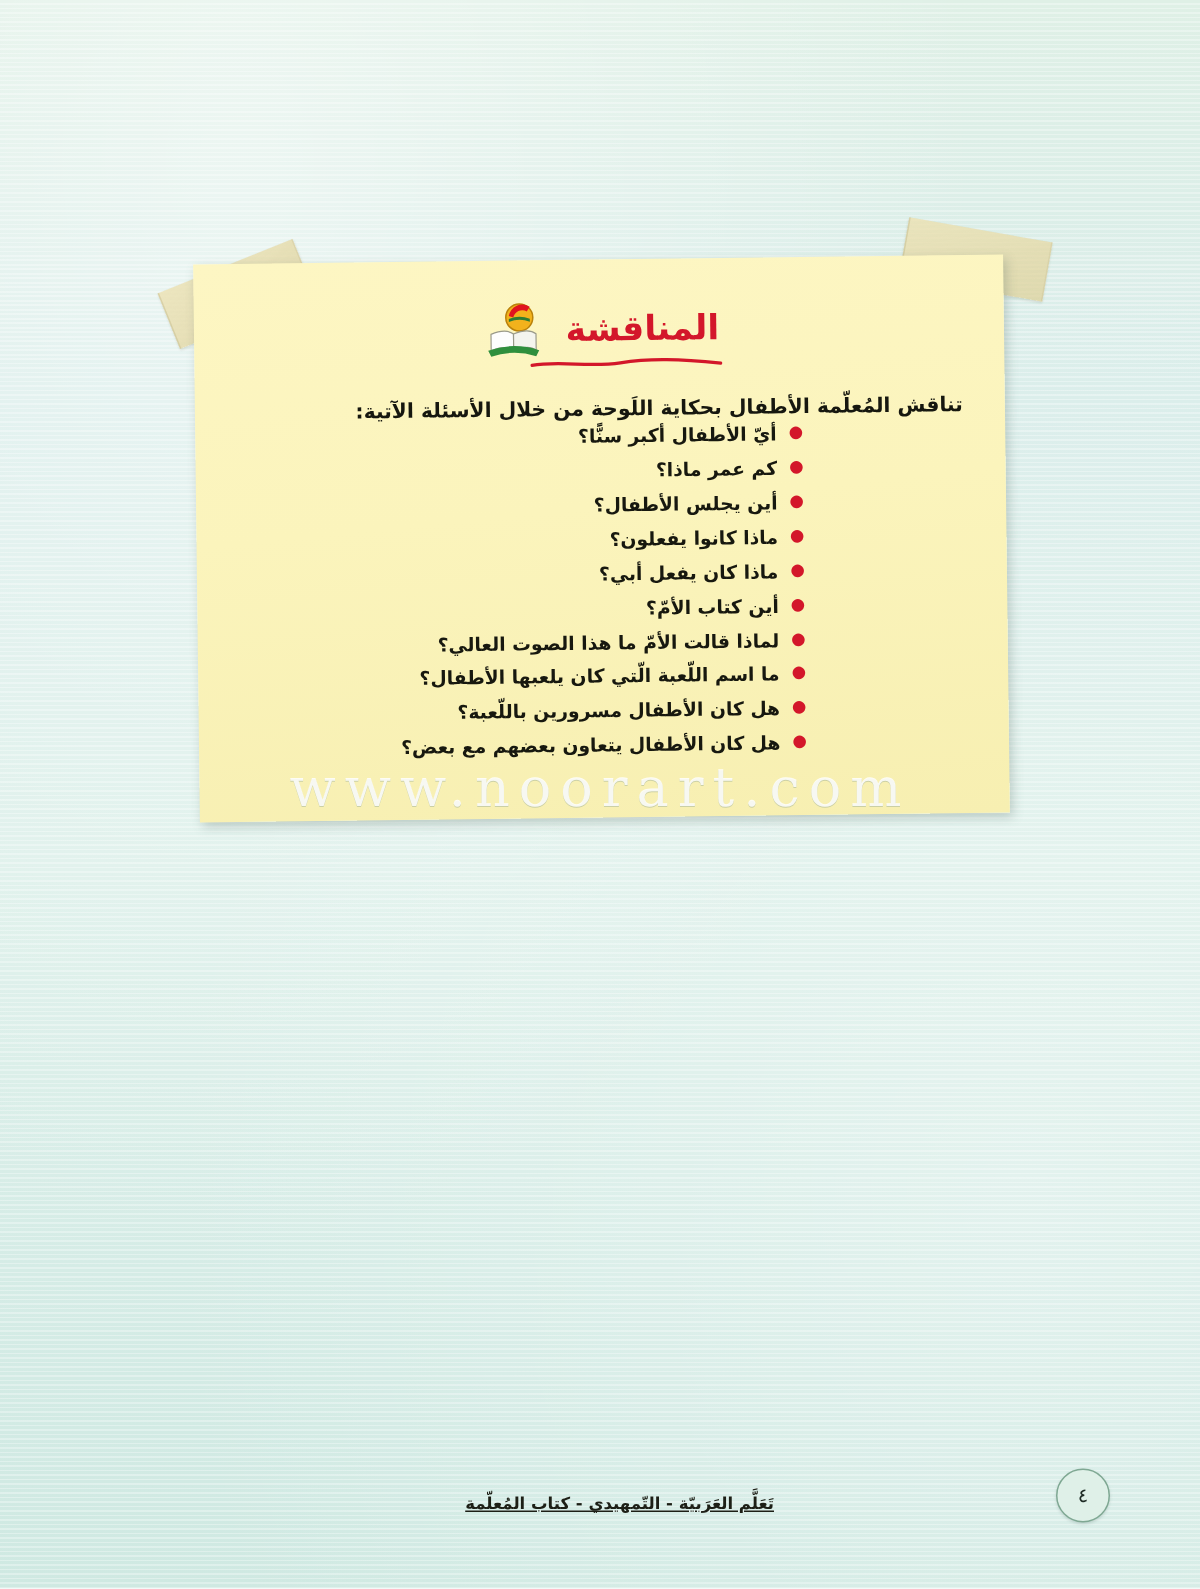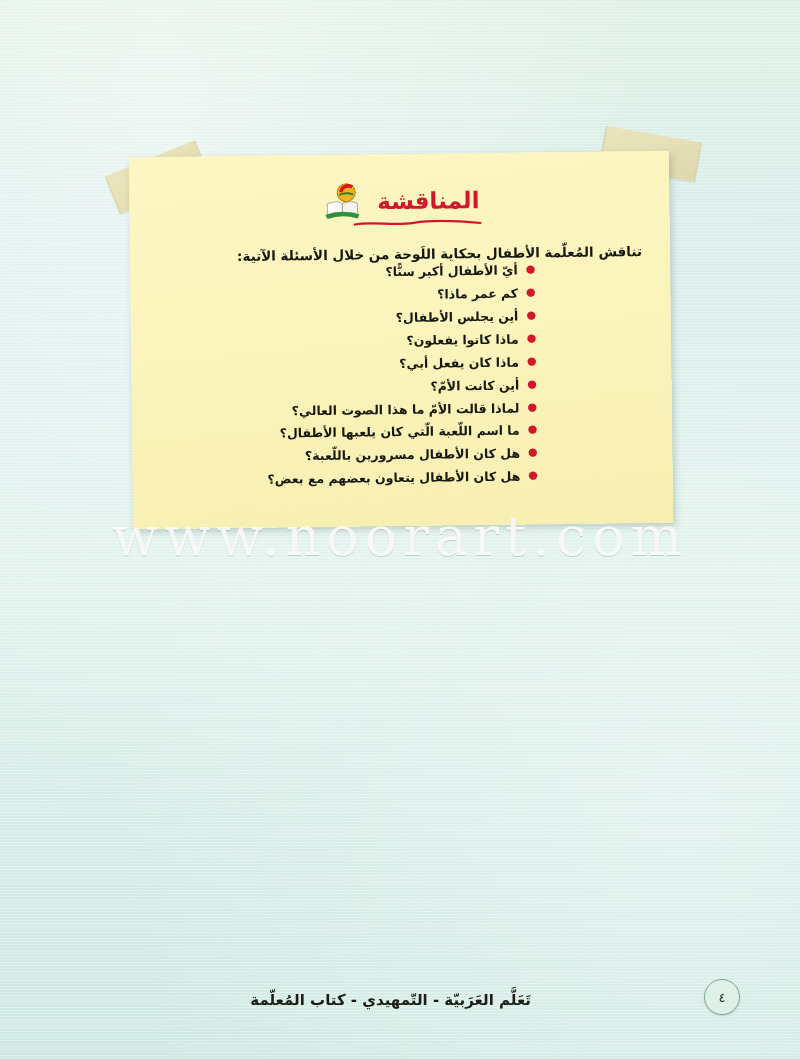--- a/index.html
+++ b/index.html
@@ -41,35 +41,35 @@
   }
 
   
   .watermark {
     position: absolute;
     left: 0;
     right: 0;
     top: 505px;
     text-align: center;
     font-family: "DejaVu Serif", serif;
-    font-size: 54px;
+    font-size: 36px;
     letter-spacing: 6px;
     color: rgba(255,255,255,0.85);
     text-shadow: 0 1px 0 rgba(120,150,140,0.35);
     white-space: nowrap;
     direction: ltr;
     z-index: 6;
     user-select: none;
   }
 
   
   .note-wrap {
     position: absolute;
     left: 123px;
-    top: 140px;
+    top: 159px;
     width: 560px;
     height: 398px;
     z-index: 4;
   }
   .tape {
     position: absolute;
     width: 95px;
     height: 40px;
     background: linear-gradient(160deg, rgba(236,225,178,0.88), rgba(221,208,152,0.80));
     border-left: 1px solid rgba(190,178,128,0.35);
@@ -176,25 +176,26 @@
   .footer {
     position: absolute;
     bottom: 44px;
     right: 0;
     left: 0;
     height: 40px;
     z-index: 5;
   }
   .footer-text {
     position: absolute;
-    right: 269px;
+    right: 284px;
     bottom: 6px;
-    font-size: 15px;
+    font-size: 11px;
     font-weight: bold;
     color: #1d1f16;
+    text-decoration: underline;
   }
   .page-num {
     position: absolute;
     right: 60px;
     bottom: 0px;
     width: 34px;
     height: 34px;
     border-radius: 50%;
     border: 1px solid #7fa893;
     background: #dff0e8;
@@ -257,21 +258,21 @@
           <li class="qitem">
             <span class="bullet">●</span>
             <span class="qtext">ماذا كانوا يفعلون؟</span>
           </li>
           <li class="qitem">
             <span class="bullet">●</span>
             <span class="qtext">ماذا كان يفعل أبي؟</span>
           </li>
           <li class="qitem">
             <span class="bullet">●</span>
-            <span class="qtext">أين كانت الأمّ؟</span>
+            <span class="qtext">أين كتاب الأمّ؟</span>
           </li>
           <li class="qitem">
             <span class="bullet">●</span>
             <span class="qtext">لماذا قالت الأمّ ما هذا الصوت العالي؟</span>
           </li>
           <li class="qitem">
             <span class="bullet">●</span>
             <span class="qtext">ما اسم اللّعبة الّتي كان يلعبها الأطفال؟</span>
           </li>
           <li class="qitem">

